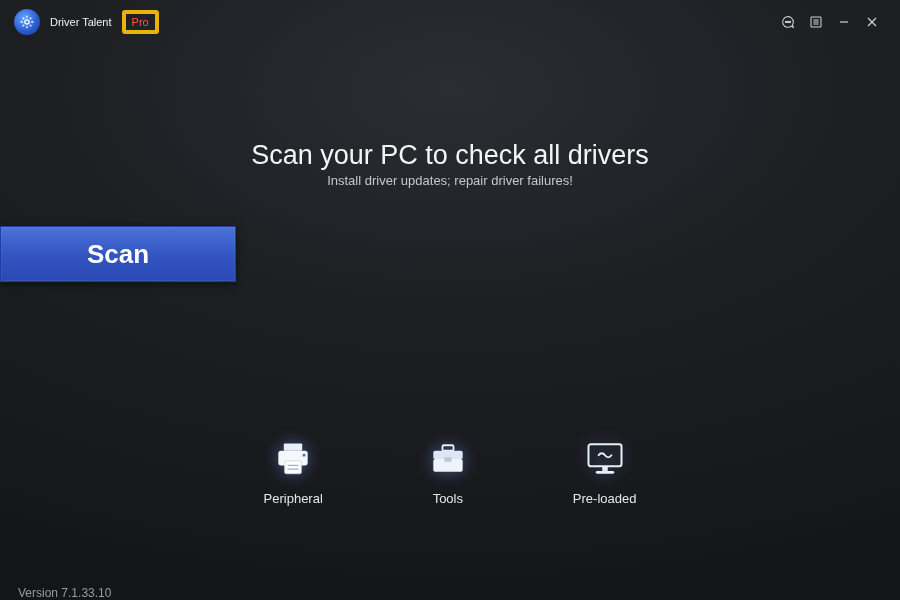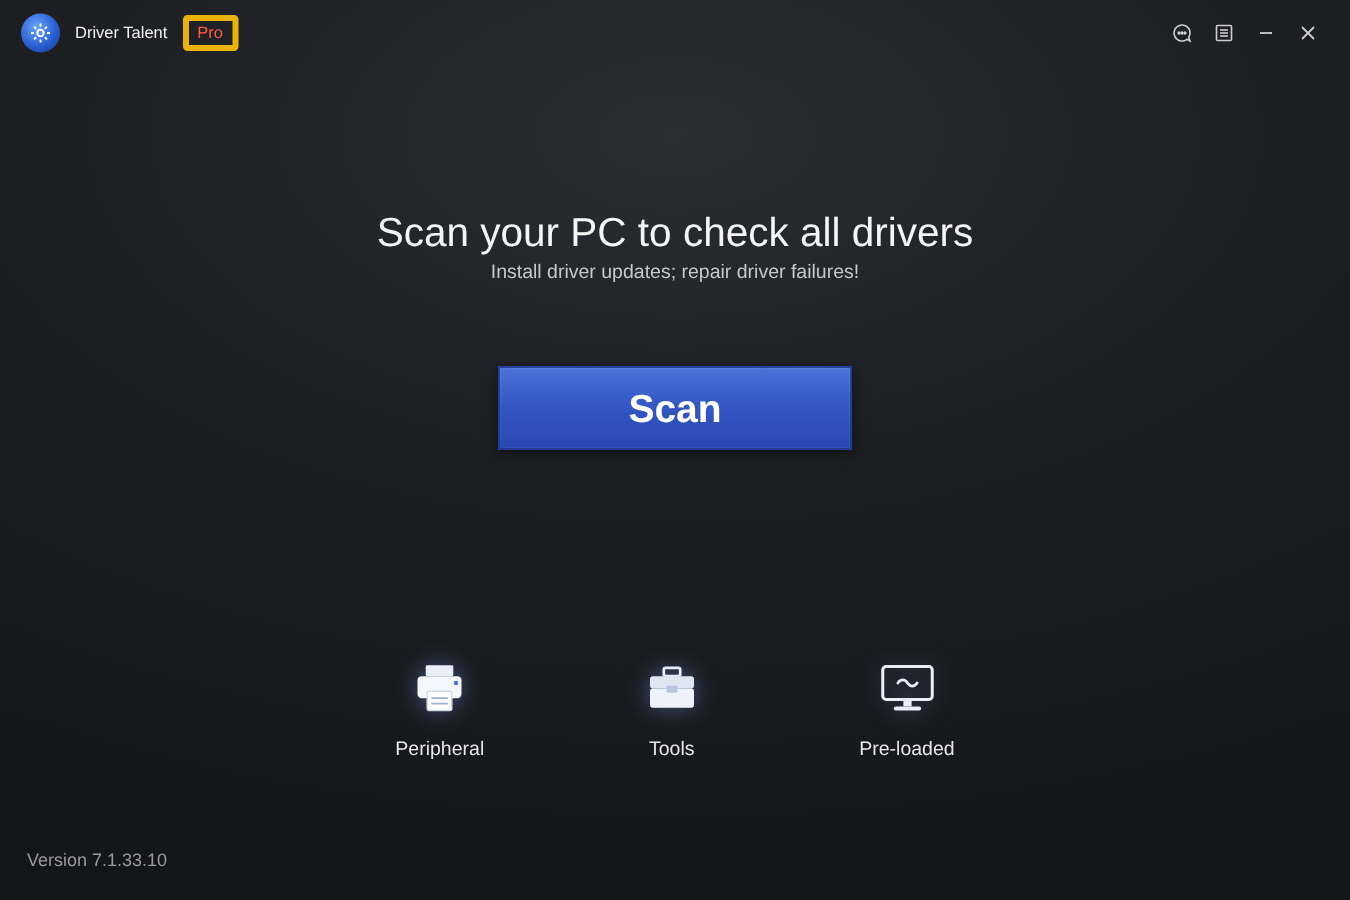--- a/index.html
+++ b/index.html
@@ -43,37 +43,36 @@
     cursor: pointer;
   }
   .titlebar-btn svg { width: 16px; height: 16px; }
 
   
   .main {
     position: absolute;
     top: 44px; left: 0; right: 0; bottom: 34px;
     display: flex;
     flex-direction: column;
-    align-items: center;
   }
   .headline {
     margin-top: 96px;
     font-size: 27px;
     font-weight: 400;
     color: #f5f5f5;
     text-align: center;
   }
   .subhead {
     margin-top: 2px;
     font-size: 13px;
     color: #c8c8c8;
     text-align: center;
   }
   .scan-btn {
-    margin-top: 56px;
+    margin-top: 38px;
     width: 236px; height: 56px;
     background: linear-gradient(180deg, #4c73d8 0%, #3356c2 50%, #2a48b2 100%);
     border: 1px solid #1f3da3;
     color: #ffffff;
     font-size: 26px;
     font-weight: 700;
     display: flex; align-items: center; justify-content: center;
     cursor: pointer;
     box-shadow: 0 0 0 1px rgba(255,255,255,0.05) inset, 0 2px 8px rgba(0,0,0,0.5);
   }
@@ -101,21 +100,21 @@
     margin-top: 12px;
     font-size: 13px;
     color: #e8e8e8;
   }
 
   
   .statusbar {
     position: absolute;
     left: 0; right: 0; bottom: 0;
     height: 34px;
-    display: flex; align-items: flex-start;
+    display: flex; align-items: flex-end;
     padding: 0 18px;
   }
   .version {
     font-size: 12px;
     color: #9a9a9a;
   }
 </style>
 </head>
 <body>
 

